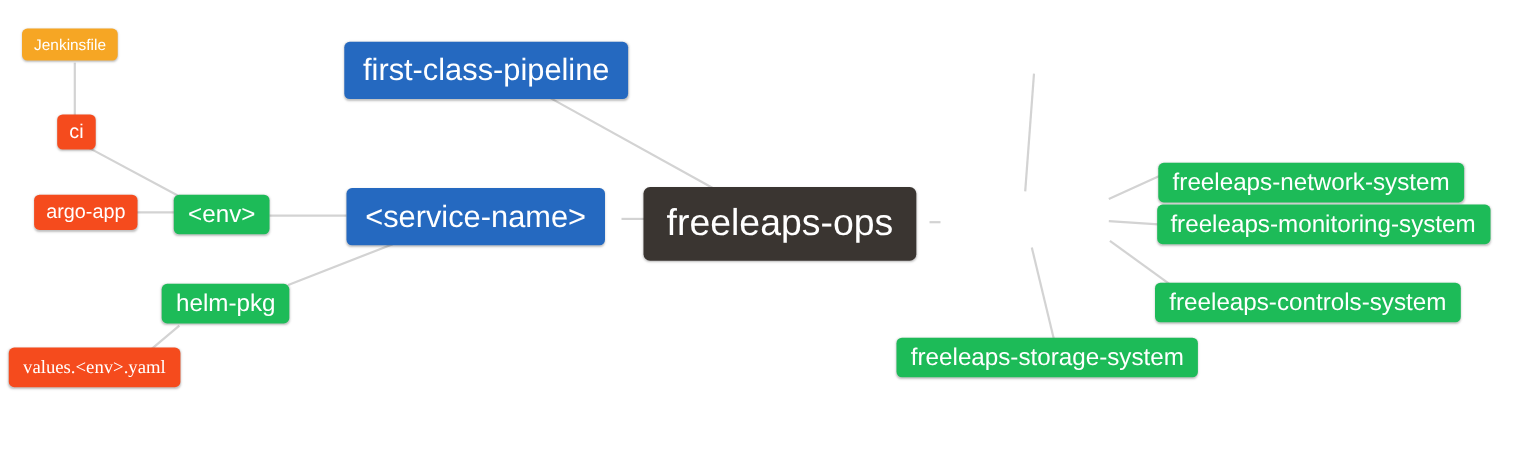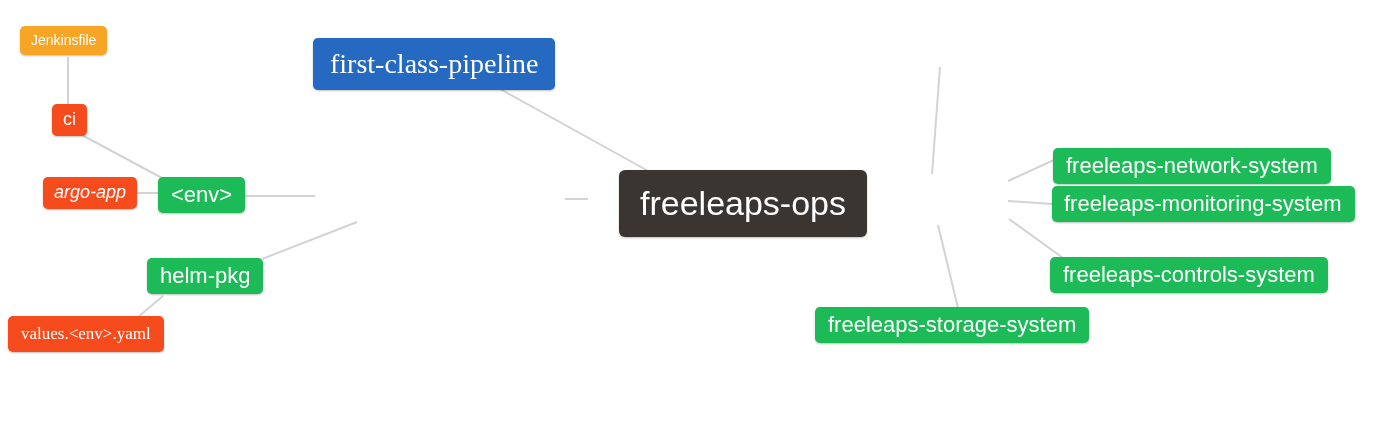--- a/index.html
+++ b/index.html
@@ -31,21 +31,21 @@
     box-shadow: 0 1px 2px rgba(0,0,0,0.25);
     cursor: pointer;
     line-height: 1.2;
   }
   .bg-root   { background: var(--root-bg, #3a3531); border-radius: 6px; }
   .bg-blue   { background: var(--blue, #2569c0); }
   .bg-green  { background: var(--green, #1dbb58); }
   .bg-red    { background: var(--red, #f54b1d); }
   .bg-orange { background: var(--orange, #f6a624); }
   .lvl-root { font-size: 34px; padding: 13px 21px; }
-  .lvl1     { font-size: 28px; padding: 9px 17px; font-family: Liberation Serif, serif; }
+  .lvl1     { font-size: 28px; padding: 9px 17px; }
   .lvl2     { font-size: 22px; padding: 5px 13px; }
   .lvl3     { font-size: 18px; padding: 5px 11px; }
   .lvl3-wide{ font-size: 17px; padding: 8px 13px; }
   .lvl4     { font-size: 14px; padding: 6px 11px; }
 </style>
 </head>
 <body>
 
 <div class="canvas">
 
@@ -61,28 +61,29 @@
     <line x1="845" y1="202" x2="855" y2="202"></line>
     <line x1="932" y1="174" x2="940" y2="67"></line>
     <line x1="1008" y1="181" x2="1078" y2="149"></line>
     <line x1="1008" y1="201" x2="1053" y2="204"></line>
     <line x1="1009" y1="219" x2="1063" y2="258"></line>
     <line x1="938" y1="225" x2="958" y2="308"></line>
   </svg>
 
   <div class="node bg-orange lvl4" style="left:20px;  top:26px;">Jenkinsfile</div>
   <div class="node bg-red lvl3" style="left:52px;  top:104px;">ci</div>
-  <div class="node bg-red lvl3" style="left:43px;  top:177px;font-style:italic;">argo-app</div>
+  <div class="node bg-red lvl3" style="left:31px;  top:177px;">argo-app</div>
   <div class="node bg-green lvl2" style="left:158px; top:177px;">&lt;env&gt;</div>
   <div class="node bg-green lvl2" style="left:147px; top:258px;">helm-pkg</div>
   <div class="node bg-red lvl3-wide" style="left:8px; top:316px;font-family:Liberation Serif, serif;">values.&lt;env&gt;.yaml</div>
 
   <div class="node bg-blue lvl1" style="left:313px; top:38px;">first-class-pipeline</div>
+  <div class="node bg-blue lvl1" style="left:315px; top:171px;">&lt;service-name&gt;</div>
 
-  <div class="node bg-root lvl-root" style="left:619px; top:170px;text-align:center;">freeleaps-ops</div>
+  <div class="node bg-root lvl-root" style="left:585px; top:170px;text-align:center;">freeleaps-ops</div>
 
 
   <div class="node bg-green lvl2" style="left:1053px; top:112px;margin-top:36px;">freeleaps-network-system</div>
   <div class="node bg-green lvl2" style="left:1052px; top:186px;padding-left:12px;">freeleaps-monitoring-system</div>
   <div class="node bg-green lvl2" style="left:1050px; top:257px;">freeleaps-controls-system</div>
   <div class="node bg-green lvl2" style="left:815px;  top:307px;">freeleaps-storage-system</div>
 
 </div>
 
 </body></html>

